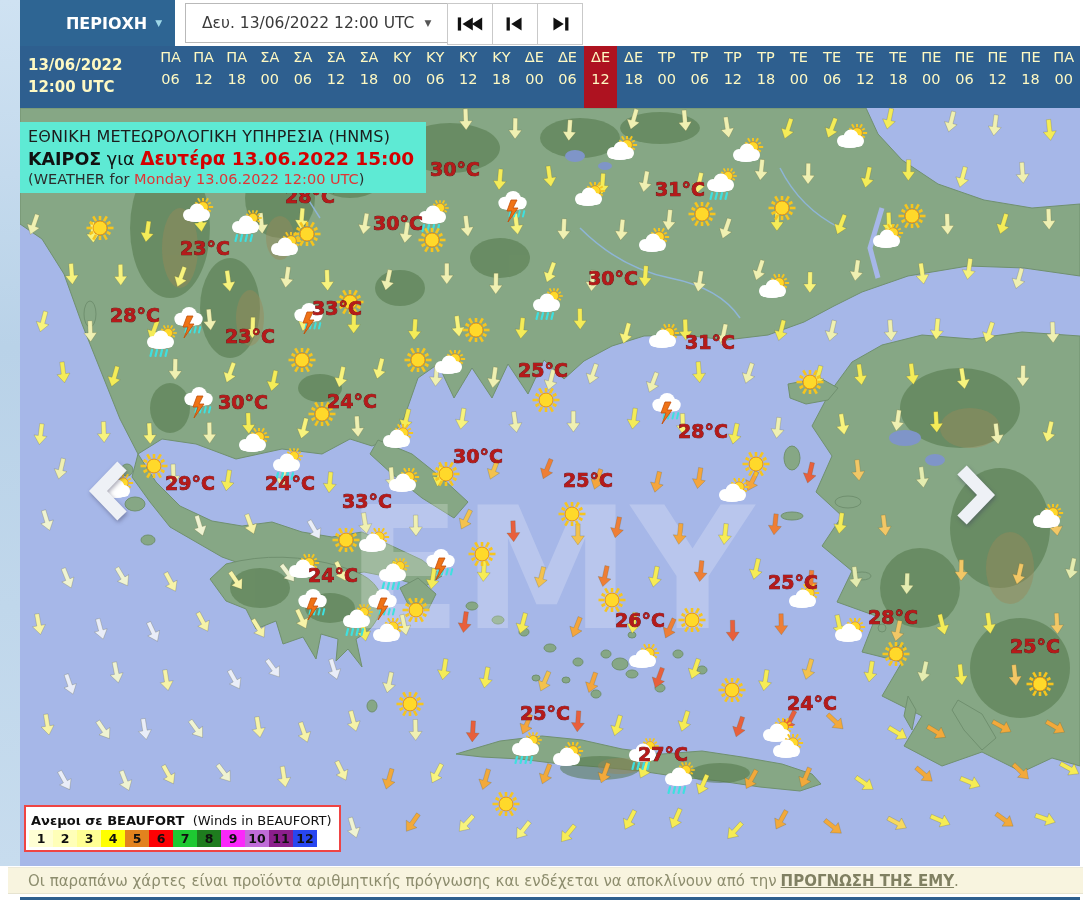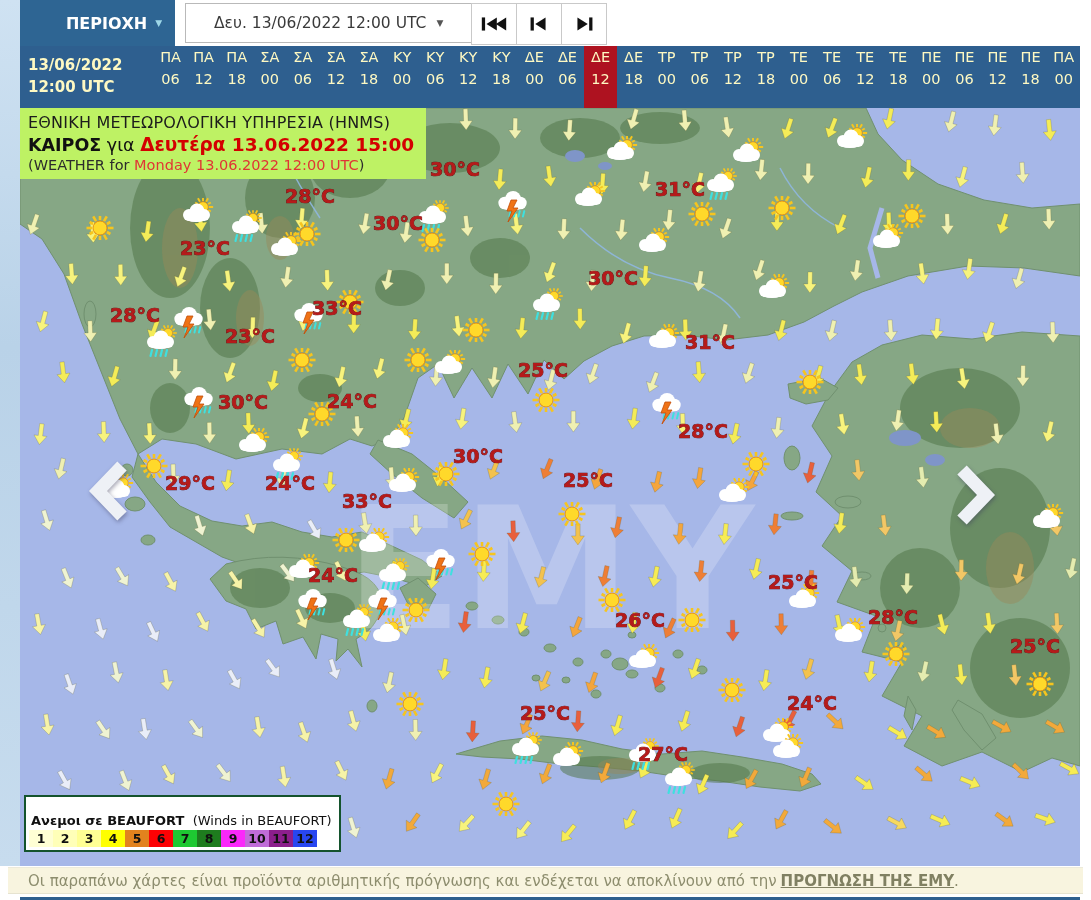--- a/index.html
+++ b/index.html
@@ -8,49 +8,49 @@
   
   #left-strip{position:absolute;left:0;top:0;width:20px;height:866px;
       background:linear-gradient(180deg,#cfe2f2 0%,#b9d2e8 40%,#c7dcee 100%);}
   
   #toolbar{position:absolute;left:20px;top:0;width:1060px;height:46px;background:#ffffff;
            display:flex;align-items:stretch;}
   #region-btn{width:122px;background:#2e6593;color:#fff;font-size:16px;font-weight:bold;
       display:flex;align-items:center;justify-content:center;gap:8px;cursor:pointer;padding-left:33px;}
   #region-btn .caret{font-size:9px;color:#9fd8e8;}
   #datetime-btn{margin-left:10px;margin-top:3px;height:38px;border:1px solid #b9b9b9;background:#fff;
-      color:#3a3a3a;font-size:15.5px;display:flex;align-items:center;padding:0 28px;gap:10px;cursor:pointer;}
+      color:#3a3a3a;font-size:15.5px;display:flex;align-items:center;padding:0 16px;gap:10px;cursor:pointer;}
   #datetime-btn .caret{font-size:9px;color:#555;}
   .navbtn{width:44px;height:40px;margin-top:3px;background:#fff;border:1px solid #c9c9c9;
       margin-left:-1px;display:flex;align-items:center;justify-content:center;cursor:pointer;}
   .navbtn:first-of-type{margin-left:10px;}
   .navbtn svg{display:block;}
   
   #timeline{position:absolute;left:20px;top:46px;width:1060px;height:62px;background:#2e5f8f;
       display:flex;color:#fef9c3;}
   #tl-label{width:126px;padding:8px 0 0 8px;font-weight:bold;font-size:15px;line-height:22px;}
   #tl-steps{flex:1;display:flex;}
   .tl-step{flex:1;text-align:center;font-size:14.5px;line-height:22px;cursor:pointer;}
   .tl-step.selected{background:#ae1220;}
   
   #map{position:absolute;left:20px;top:108px;width:1060px;height:758px;background:#a6b7e8;cursor:pointer;}
   #map svg{position:absolute;left:0;top:0;}
-  #map-title{position:absolute;left:0;top:0;background:#bef264;padding:5px 12px 6px 8px;z-index:5;}
+  #map-title{position:absolute;left:0;top:14px;background:#5eead4;padding:5px 12px 6px 8px;z-index:5;}
   #mt1{font-size:16px;color:#1c1c1c;letter-spacing:.2px;}
   #mt2{font-size:17.5px;color:#111;margin-top:2px;}
   #mt2 b{font-weight:bold;}
   #mt2 .red{color:#d40000;font-weight:bold;font-size:18.5px;}
   #mt3{font-size:14.5px;color:#2c2c2c;margin-top:2px;}
   #mt3 .red{color:#e03535;}
   .chev{position:absolute;z-index:6;cursor:pointer;filter:drop-shadow(1px 2px 2px rgba(60,60,90,.45));}
   #chev-left{left:66px;top:352px;}
   #chev-right{left:932px;top:356px;}
   
-  #legend{position:absolute;left:4px;bottom:14px;background:#fff;border:2px solid #14532d;z-index:6;
-      padding:15px 3px 3px 3px;}
+  #legend{position:absolute;left:4px;bottom:14px;background:#fff;border:2px solid #ef4444;z-index:6;
+      padding:5px 3px 3px 3px;}
   #legend-title{font-size:13px;color:#111;padding:1px 4px 2px 2px;white-space:nowrap;}
   #legend-title b{font-weight:bold;}
   #legend-cells{display:flex;}
   .lg-cell{width:24px;height:17px;font-size:12.5px;font-weight:bold;color:#101010;
       display:flex;align-items:center;justify-content:center;}
   
   #footer{position:absolute;left:8px;top:867px;width:1075px;height:27px;background:#f8f4df;
       border-top:1px solid #eceadb;border-bottom:1px solid #e6e3d0;
       font-size:15px;color:#8d8d6e;display:flex;align-items:center;padding-left:20px;box-sizing:border-box;}
   #footer a{color:#808062;font-weight:bold;text-decoration:underline;cursor:pointer;margin-left:4px;}

